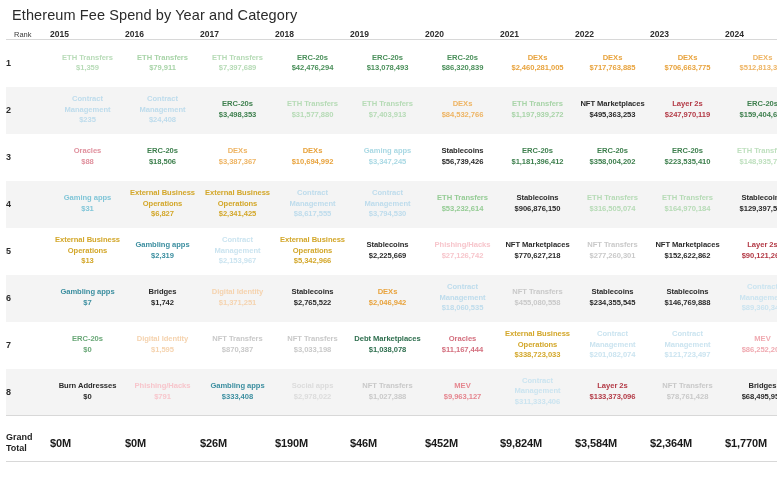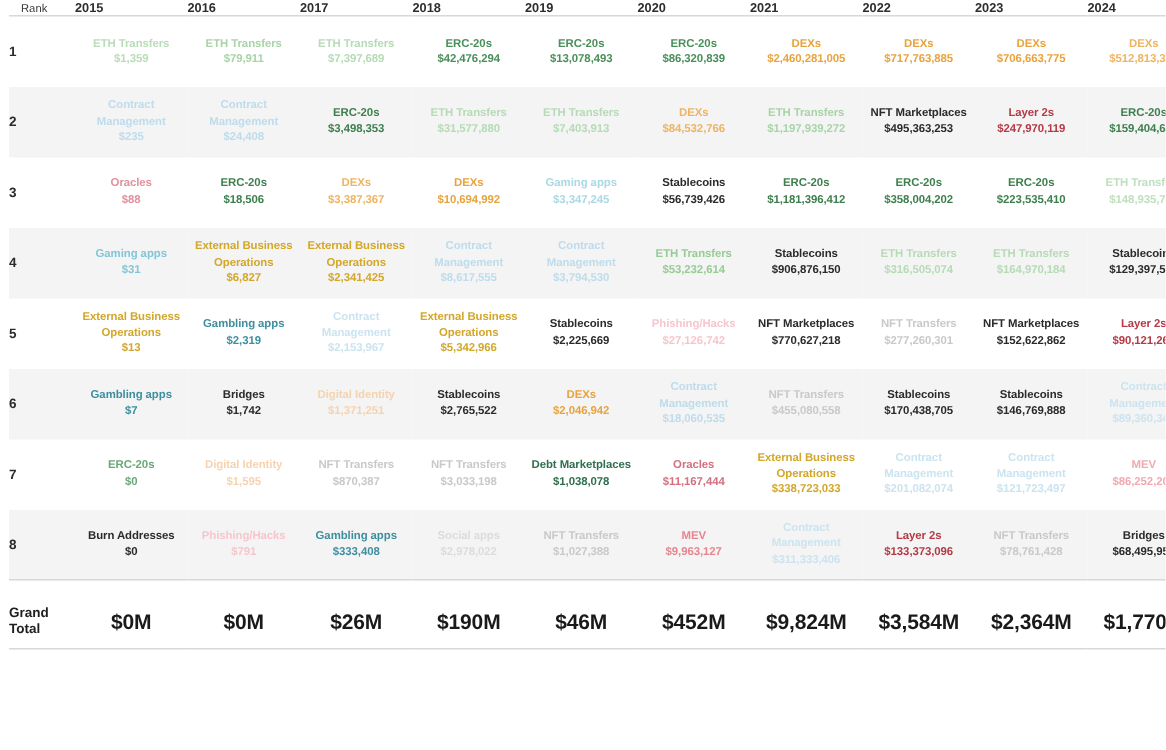--- a/index.html
+++ b/index.html
@@ -102,32 +102,32 @@
   }
   td.total-label {
     font-size: 9px;
     font-weight: 700;
     color: #1f1f1f;
     text-align: left;
     padding-left: 8px;
     line-height: 11.5px;
   }
   td.total-val {
-    text-align: center;
-    font-size: 14px;
+    font-size: 11px;
     font-weight: 700;
     color: #1a1a1a;
     letter-spacing: -0.1px;
   }
 </style>
 </head>
 <body>
 
 <div id="page">
 
+  <div class="chart-title">Ethereum Fee Spend by Year and Category</div>
 
   <table class="fee-table">
     <colgroup>
       <col style="width:44px">
       <col style="width:75px">
         <col style="width:75px">
         <col style="width:75px">
       <col style="width:75px">
         <col style="width:75px">
         <col style="width:75px">
@@ -392,21 +392,21 @@
           <td class="cell" style="color: rgb(190, 220, 236);">
             <span class="cat">Contract Management</span>
             <span class="amt">$18,060,535</span>
           </td>
           <td class="cell" style="color: rgb(201, 201, 201);">
             <span class="cat">NFT Transfers</span>
             <span class="amt">$455,080,558</span>
           </td>
           <td class="cell" style="color: rgb(43, 43, 43);">
             <span class="cat">Stablecoins</span>
-            <span class="amt">$170,438,705</span>
+            <span class="amt">$234,355,545</span>
           </td>
           <td class="cell" style="color: rgb(43, 43, 43);">
             <span class="cat">Stablecoins</span>
             <span class="amt">$146,769,888</span>
           </td>
           <td class="cell" style="color: rgb(203, 228, 240);">
             <span class="cat">Contract Management</span>
             <span class="amt">$89,360,349</span>
           </td>
         </tr>

